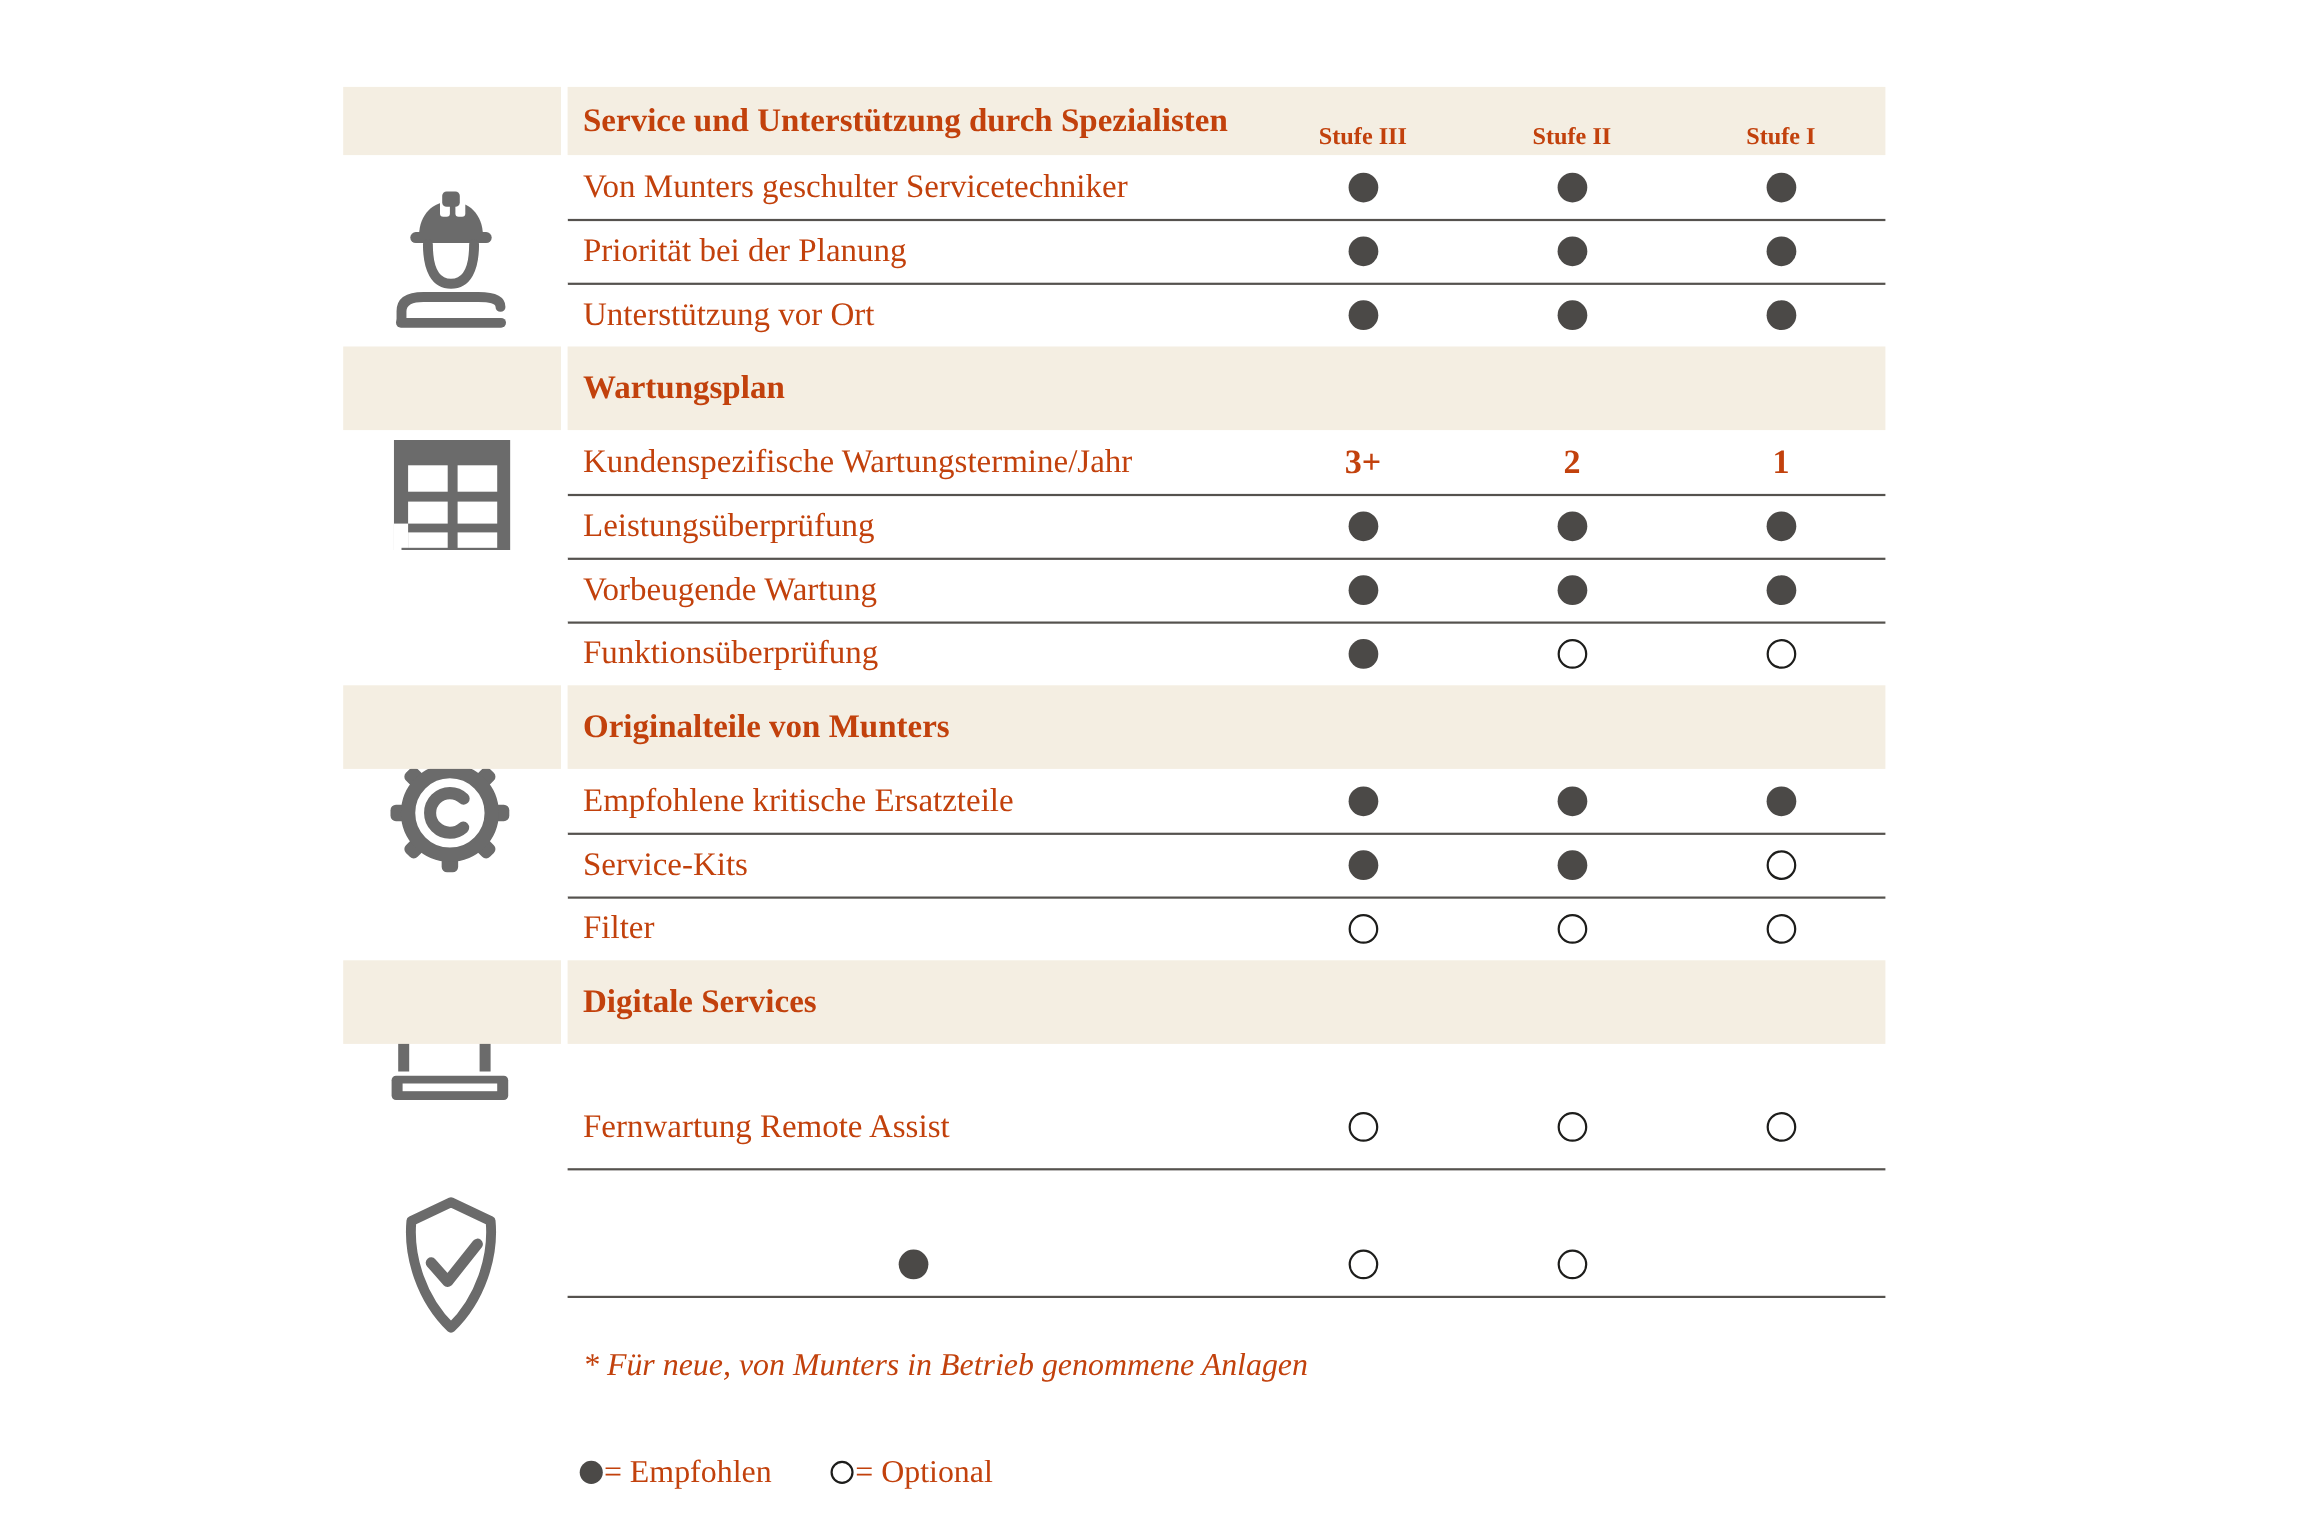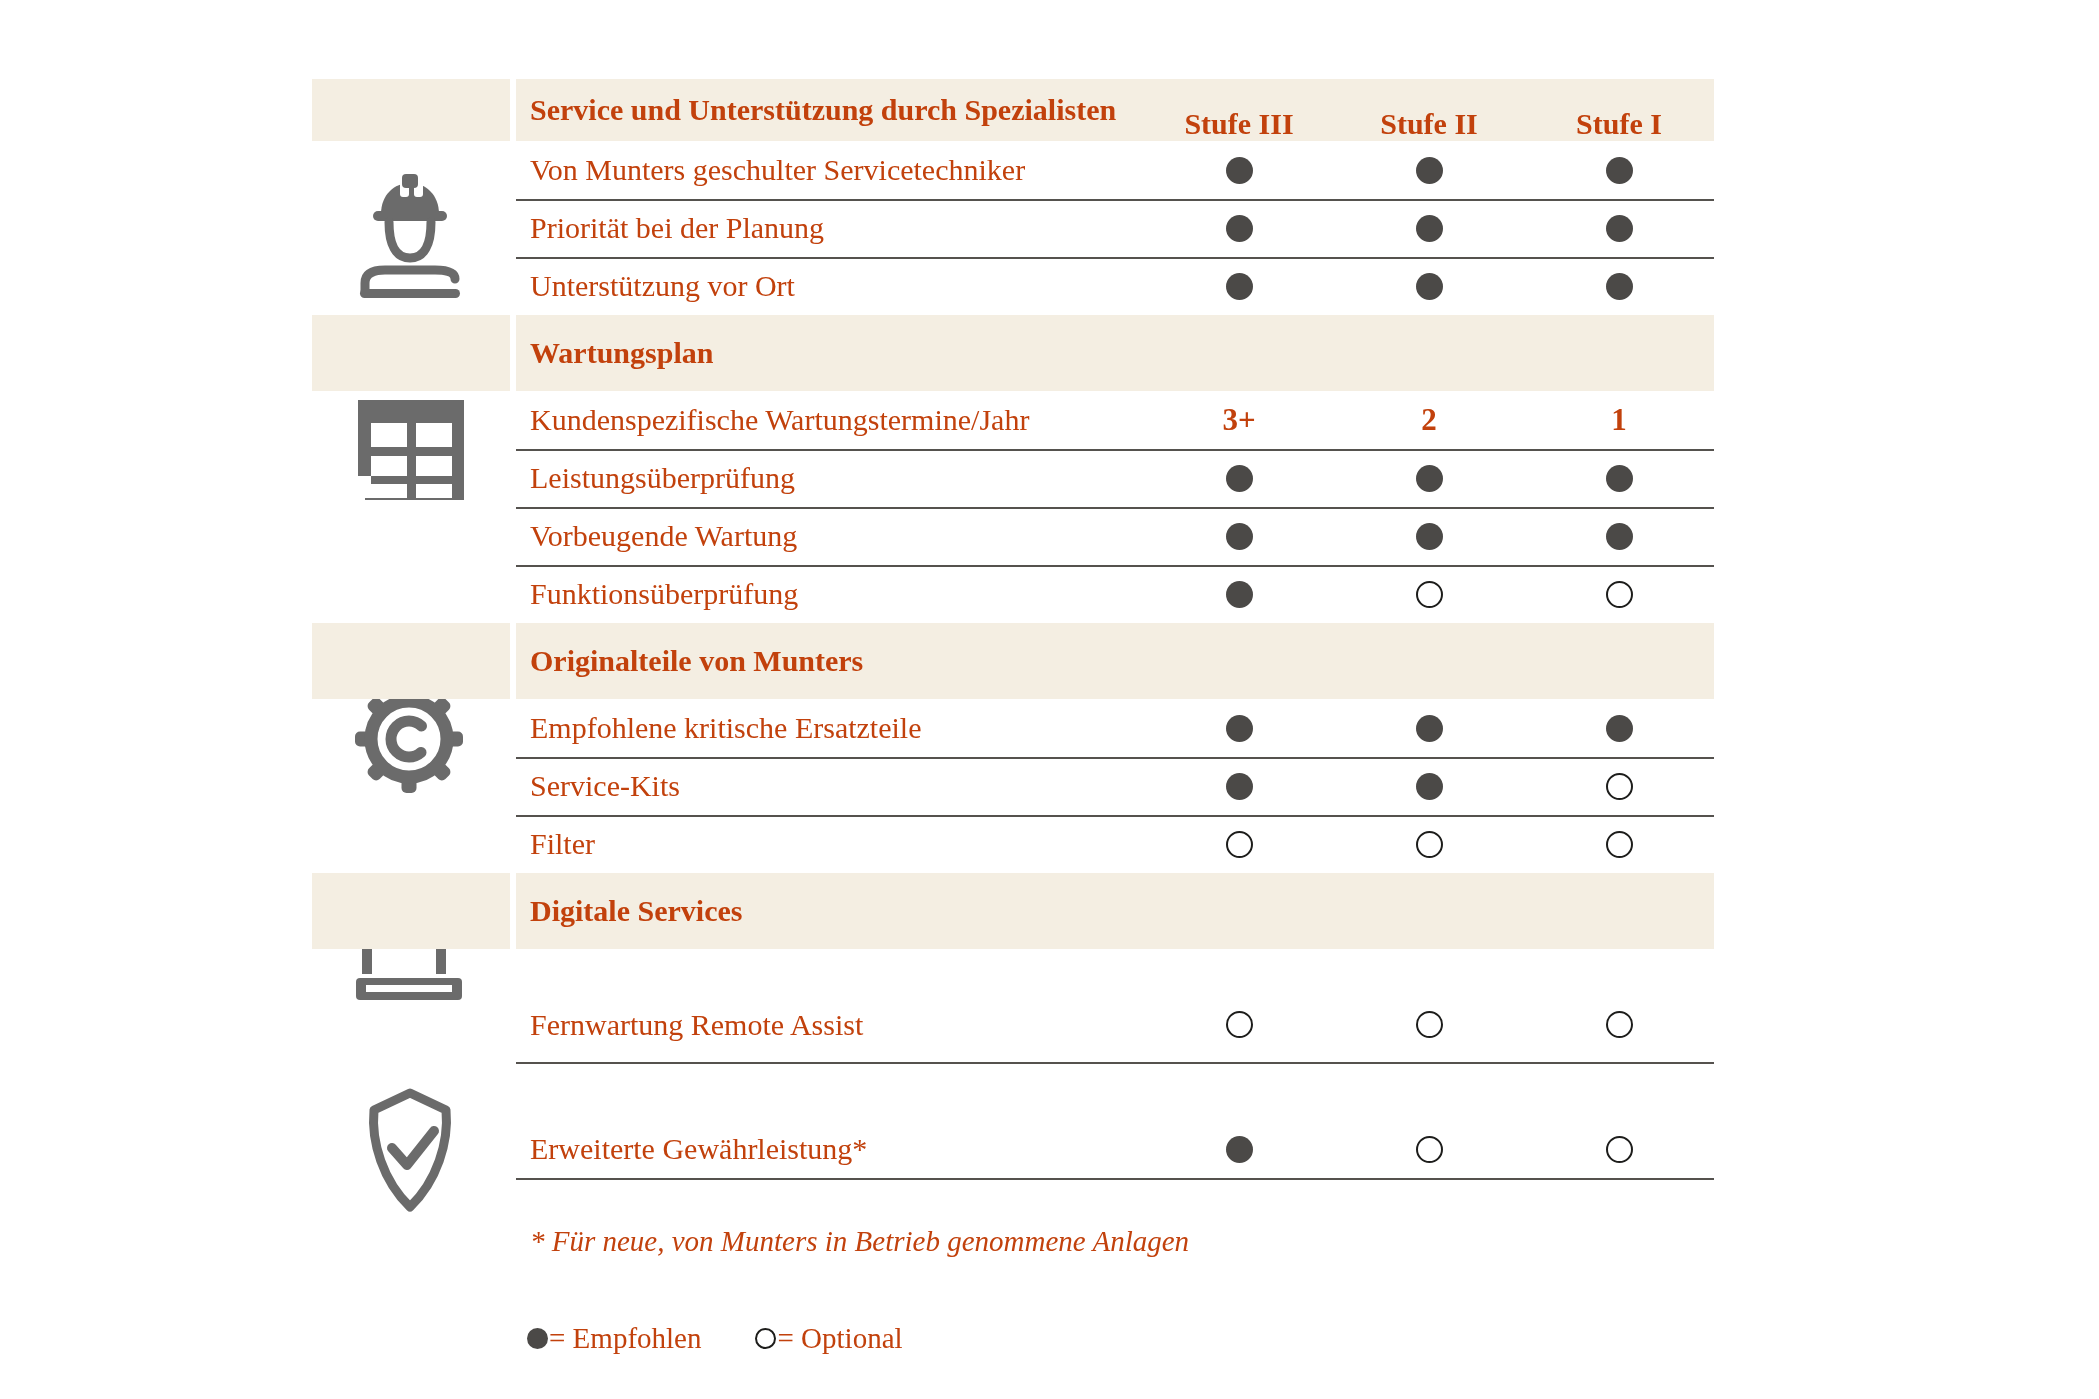--- a/index.html
+++ b/index.html
@@ -17,21 +17,21 @@
   .row.band{height:76px;}
   .row.tall{height:75px;margin-top:38px;}
   .icon-cell{height:100%;}
   .seam{height:100%;background:#ffffff;}
   .row.band .icon-cell,.row.hdr .icon-cell{background:#f4eee2;}
   .row-main{display:grid;grid-template-columns:1fr 190px 190px 190px;align-items:center;height:100%;}
   .row.band .row-main,.row.hdr .row-main{background:#f4eee2;}
   .row.divided .row-main{border-bottom:2px solid #55524e;}
   .row-label{padding-left:14px;font-size:30px;font-weight:400;white-space:nowrap;}
   .row.band .row-label,.row.hdr .row-label{font-weight:700;}
-  .colhead{font-size:30px;font-weight:600;text-align:center;white-space:nowrap;margin-top:28px;}
+  .colhead{font-size:22px;font-weight:600;text-align:center;white-space:nowrap;margin-top:28px;}
   .cell{display:flex;justify-content:center;align-items:center;height:100%;}
   .dot{width:27px;height:27px;border-radius:50%;box-sizing:border-box;flex:0 0 auto;}
   .dot.filled{background:#4b4947;}
   .dot.open{background:#ffffff;border:2.5px solid #1d1d1b;}
   .num{font-size:31px;font-weight:600;}
   .gap-row{height:58px;}
   .footnote{margin:46px 0 0 218px;font-size:29px;font-style:italic;line-height:34px;}
   .legend{margin:64px 0 0 215px;display:flex;align-items:center;gap:54px;font-size:29px;}
   .legend-item{display:flex;align-items:center;gap:1px;}
   .dot.small{width:21px;height:21px;}
@@ -317,21 +317,20 @@
             <div class="cell">
               <span class="dot open"></span>
             </div>
           </div>
         </div>
         <div class="gap-row"></div>
         <div class="row divided">
           <div class="icon-cell"></div>
           <div class="seam"></div>
           <div class="row-main">
-            <div class="row-label">Erweiterte Gewährleistung*</div>
             <div class="cell">
               <span class="dot filled"></span>
             </div>
             <div class="cell">
               <span class="dot open"></span>
             </div>
             <div class="cell">
               <span class="dot open"></span>
             </div>
           </div>

